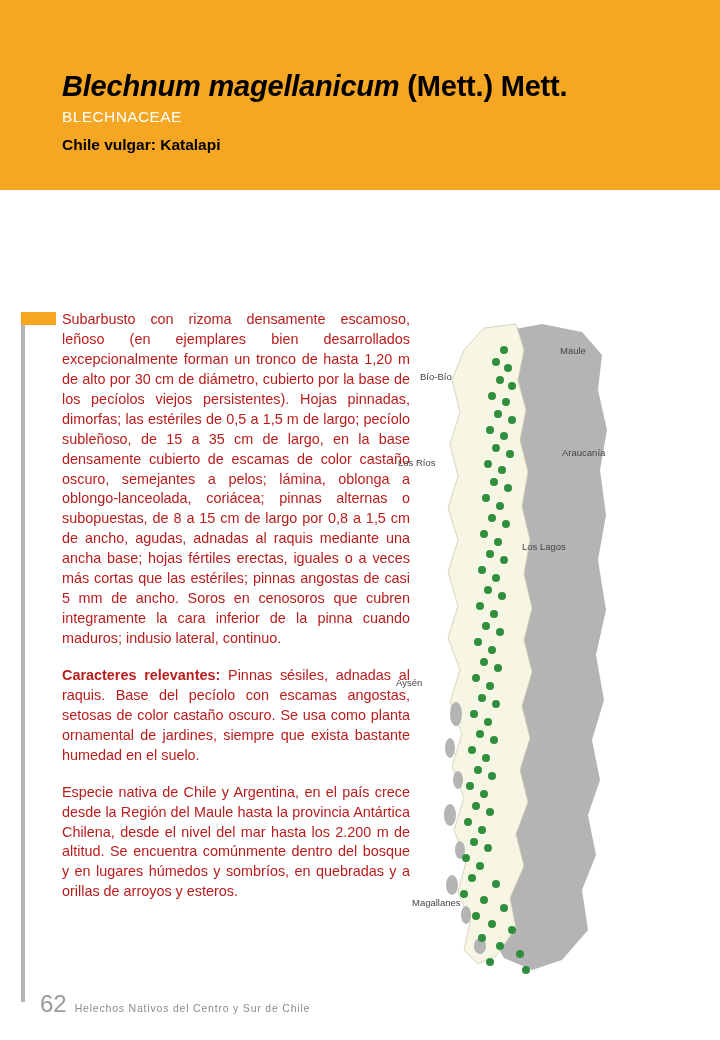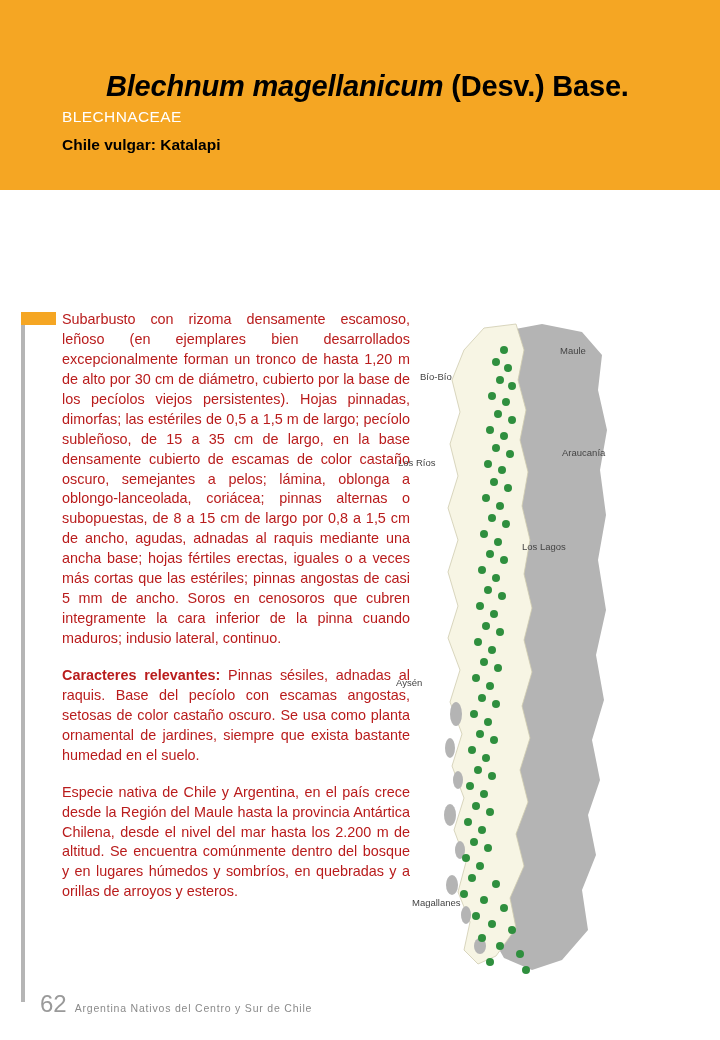--- a/index.html
+++ b/index.html
@@ -33,21 +33,20 @@
   .species-title {
     font-size: 29px;
     font-weight: bold;
     color: #000000;
     line-height: 1.15;
     margin: 0;
     letter-spacing: -0.2px;
   }
   .species-title .sci {
     font-style: italic;
-    margin-left: 44px;
   }
   .species-title .auth {
     font-style: normal;
   }
   .family-name {
     font-size: 15.5px;
     color: #ffffff;
     margin-top: 5px;
     letter-spacing: 0.4px;
   }
@@ -138,21 +137,21 @@
     color: #8a8a8a;
     letter-spacing: 0.8px;
   }
 </style>
 </head>
 <body>
 
 <div class="header-band">
   <div class="header-inner">
     <h1 class="species-title">
-      <span class="sci">Blechnum magellanicum</span><span class="auth"> (Desv.) Base.</span>
+      <span class="sci">Blechnum magellanicum</span><span class="auth"> (Mett.) Mett.</span>
     </h1>
     <div class="family-name">BLECHNACEAE</div>
     <div class="common-name">
       <span>Chile vulgar: </span><span class="cn-value">Katalapi</span>
     </div>
   </div>
 </div>
 
 <div class="left-rule"></div>
 <div class="orange-tab"></div>
@@ -267,14 +266,14 @@
       <text class="map-label" x="6" y="156">Los Ríos</text>
       <text class="map-label" x="130" y="240">Los Lagos</text>
       <text class="map-label" x="4" y="376">Aysén</text>
       <text class="map-label" x="20" y="596">Magallanes</text>
     </g>
   </svg>
 </div>
 
 <div class="footer">
   <span class="page-number">62</span>
-  <span class="footer-text">Argentina Nativos del Centro y Sur de Chile</span>
+  <span class="footer-text">Helechos Nativos del Centro y Sur de Chile</span>
 </div>
 
 </body></html>

